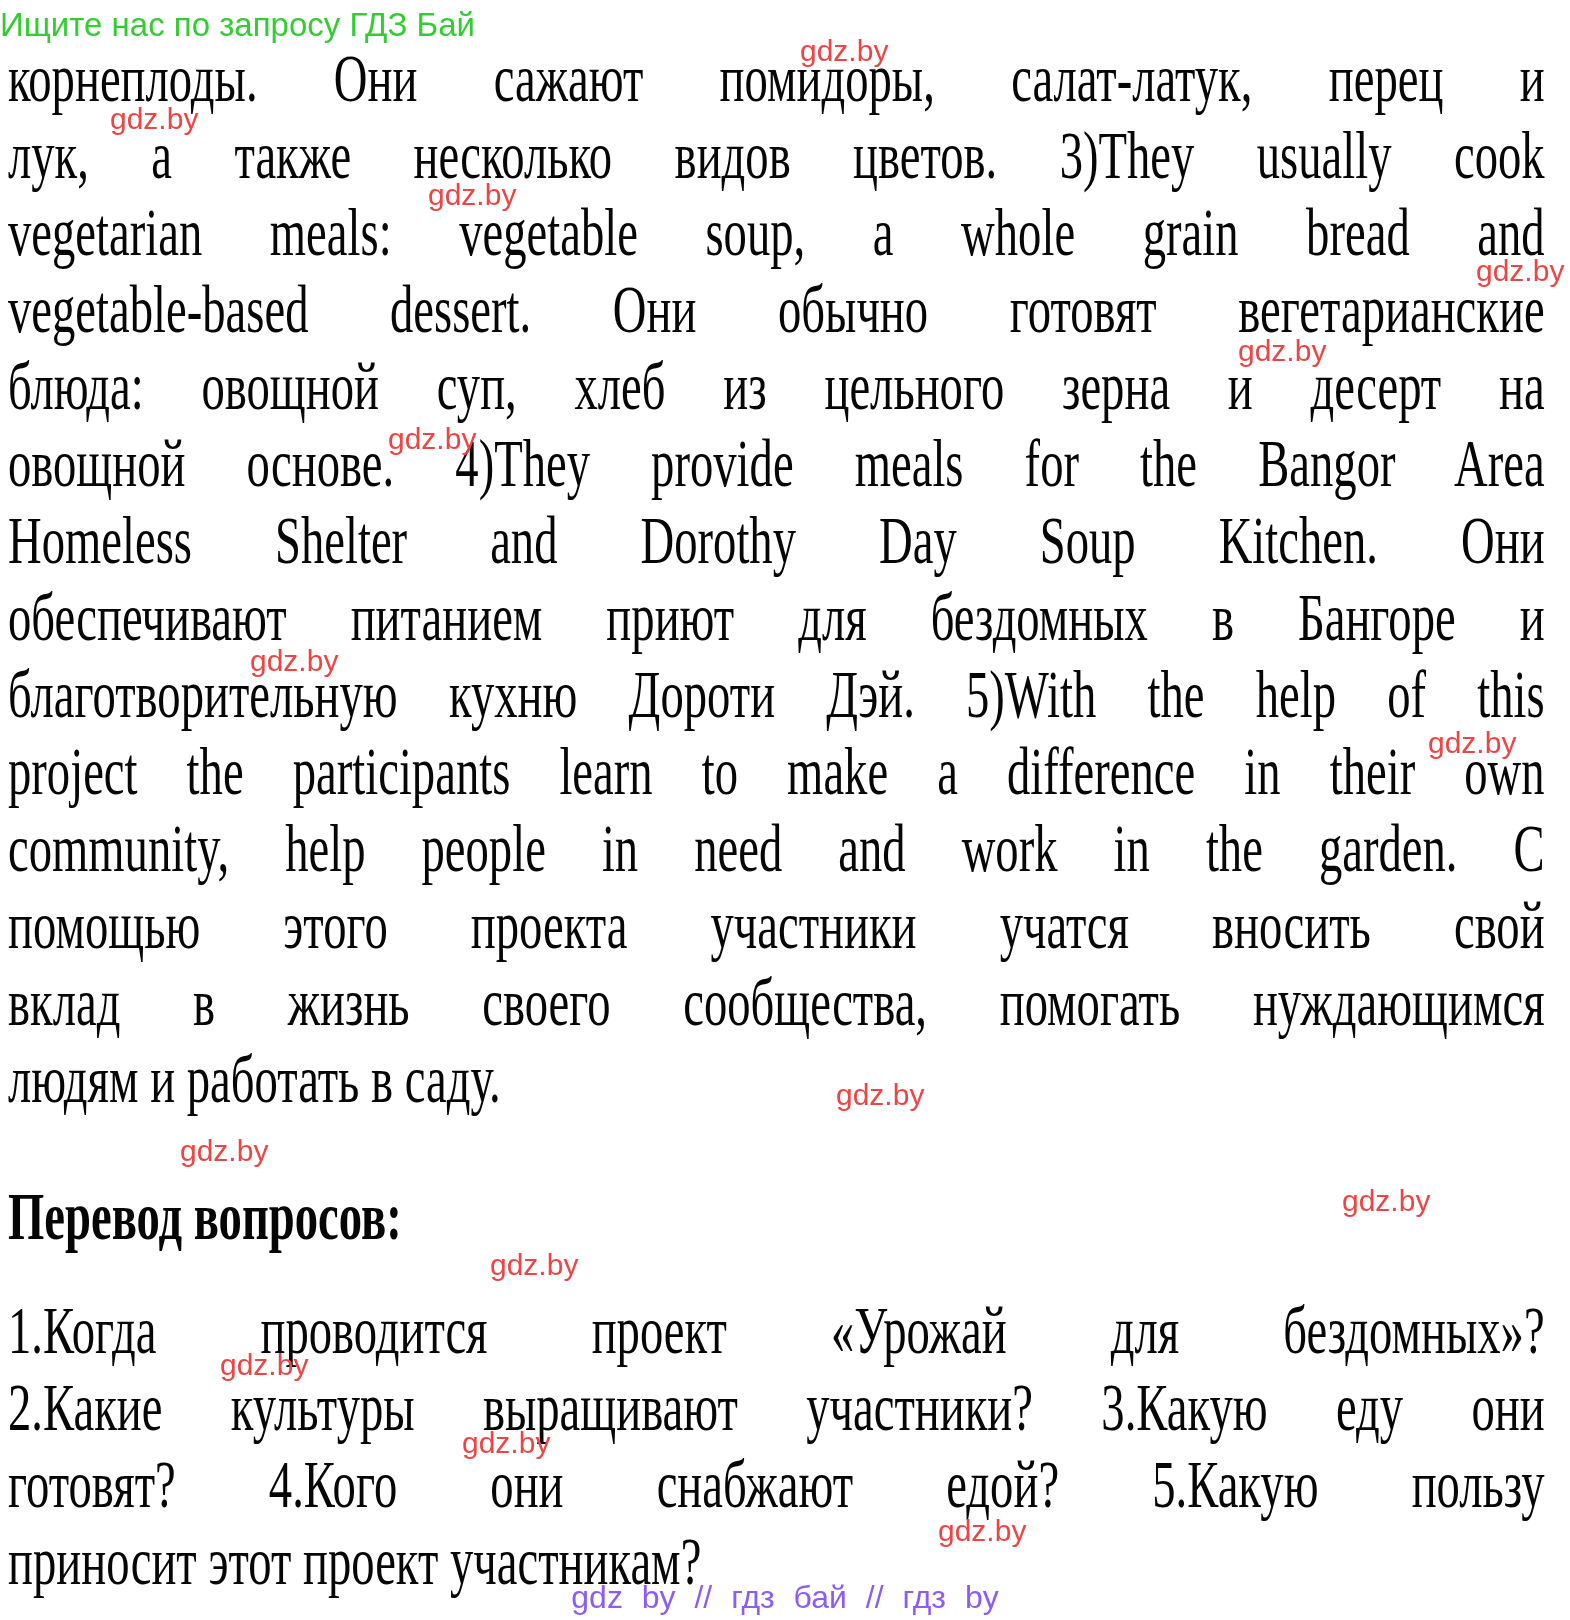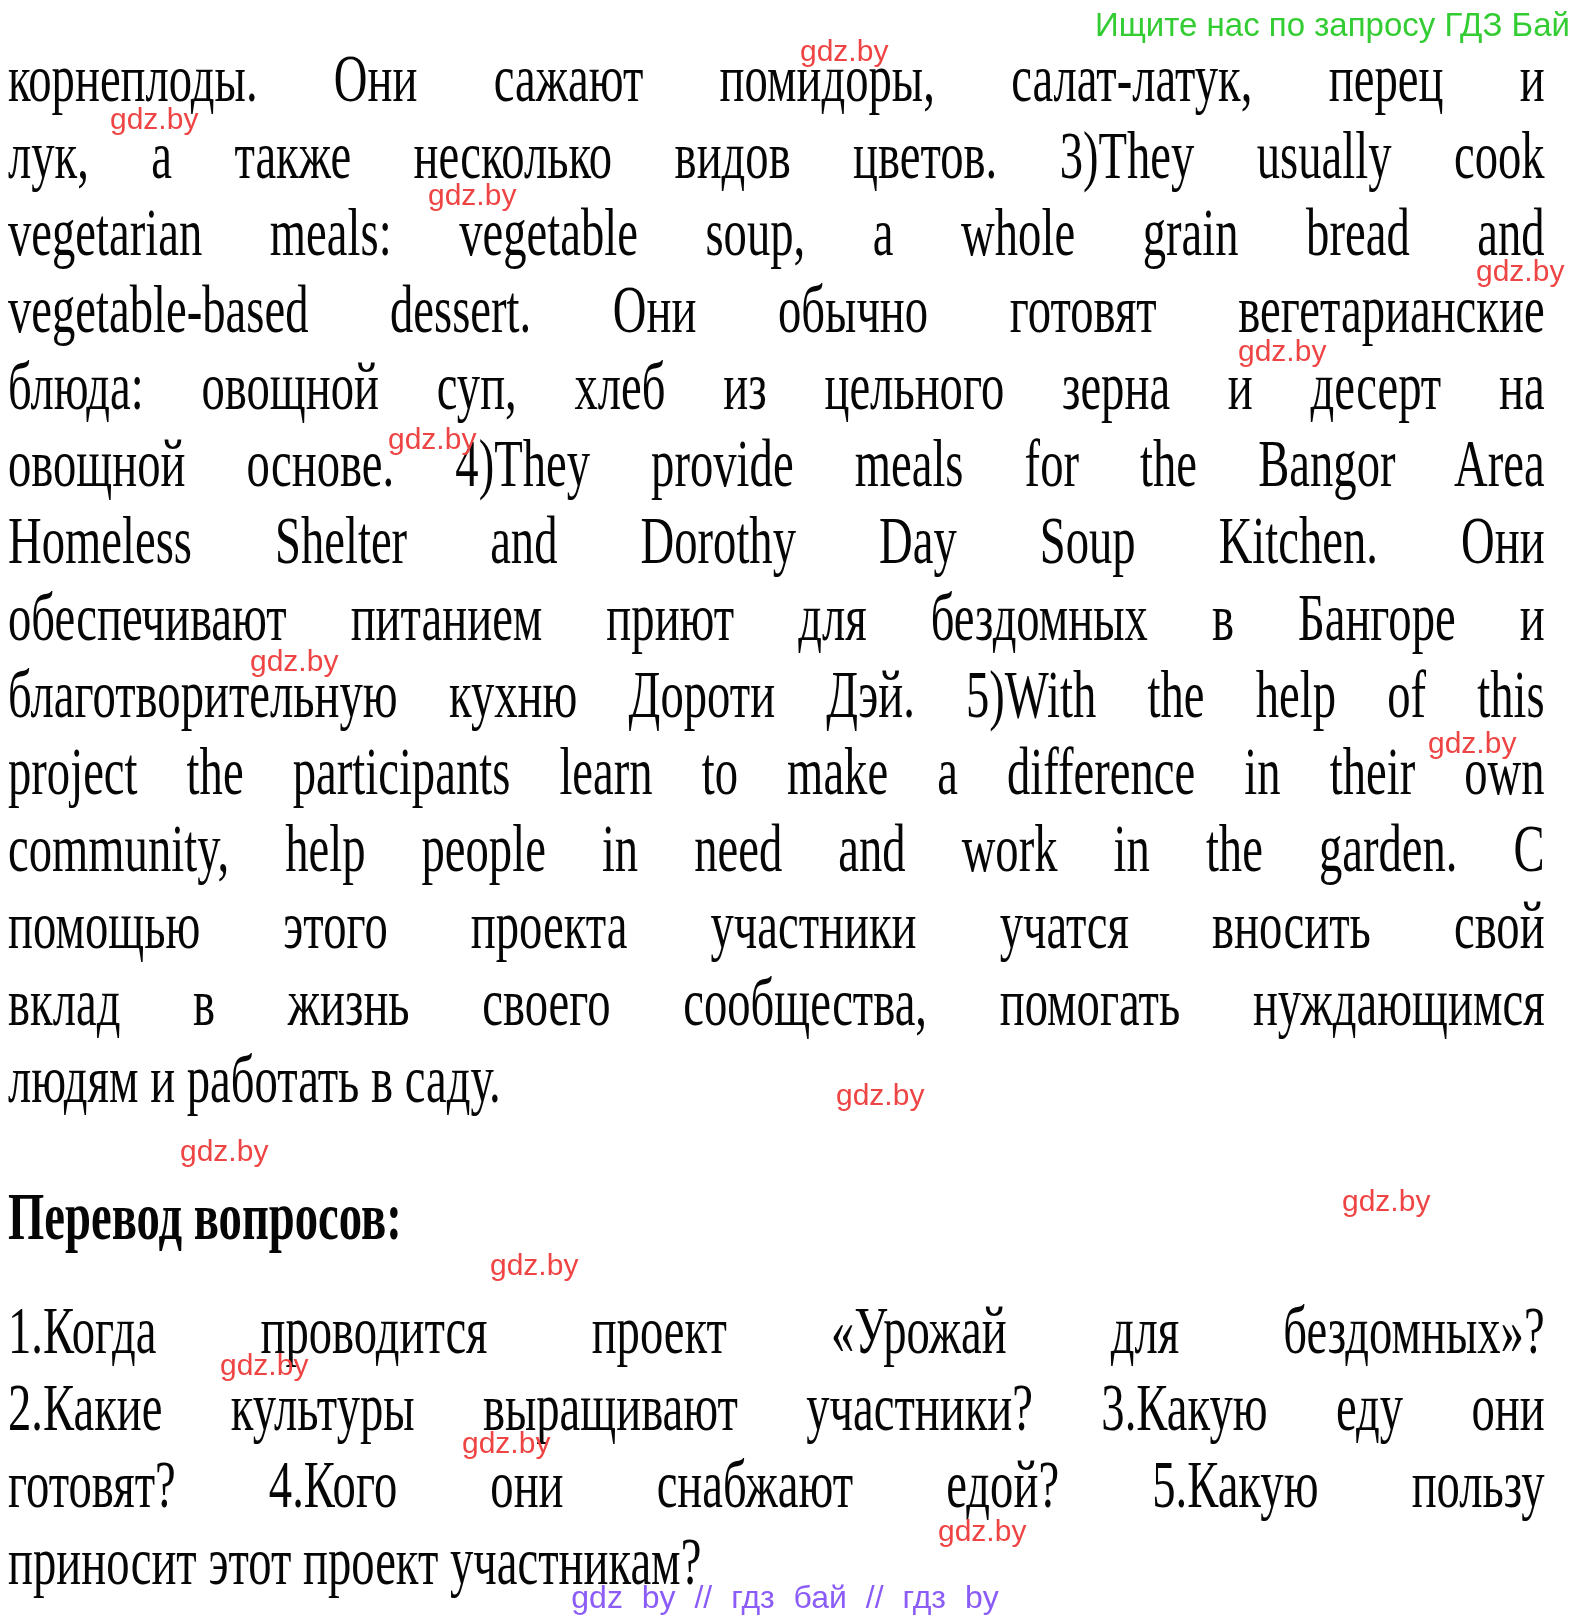--- a/index.html
+++ b/index.html
@@ -12,21 +12,21 @@
   .page {
     position: relative;
     width: 1570px; height: 1620px;
     background: #ffffff;
     overflow: hidden;
   }
   
   .promo {
     position: absolute;
     left: 0; top: 6px; width: 1570px;
-    text-align: right;
+    text-align: left;
     font-family: "Liberation Sans", "DejaVu Sans", sans-serif;
     font-size: 33px;
     color: #33cc33;
   }
   
   .scalewrap {
     position: absolute;
     left: 8px;
     width: 2240px;
     transform: scaleX(0.686);

